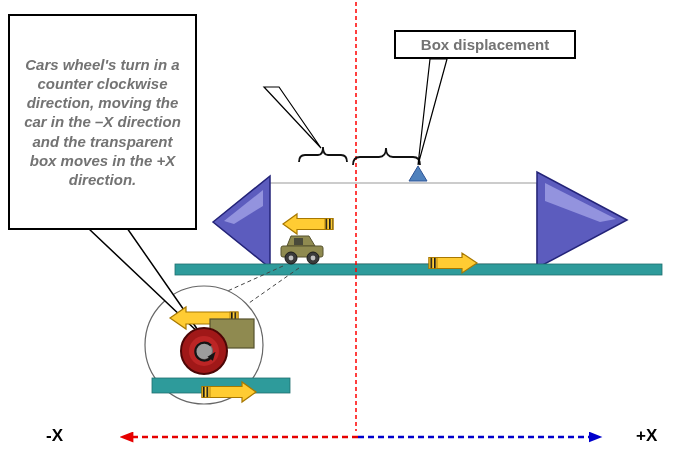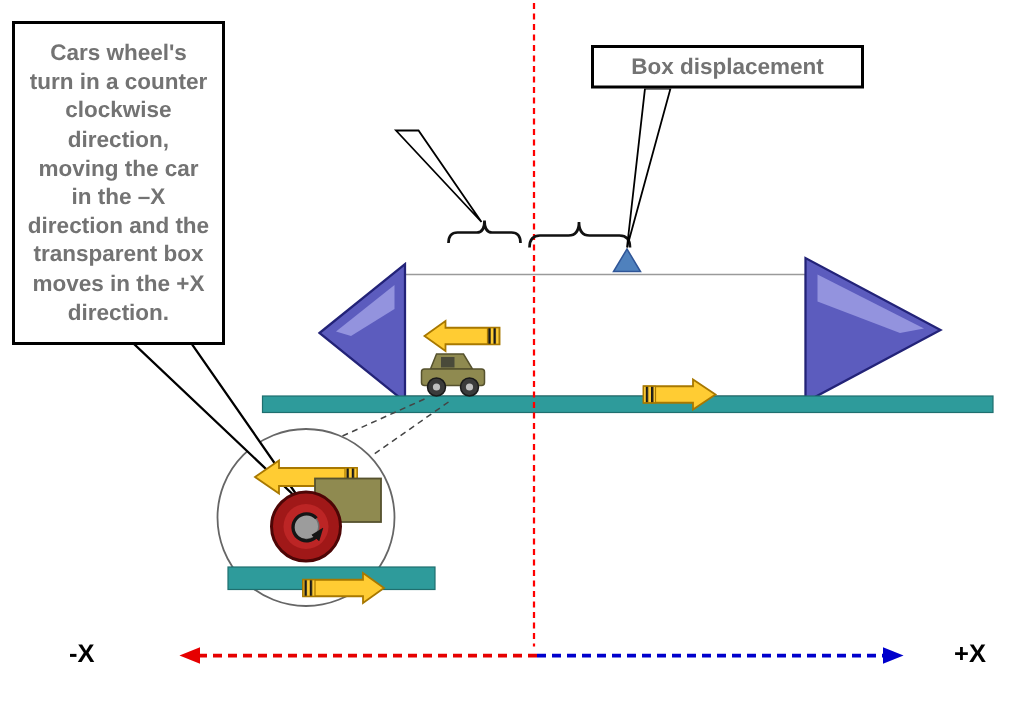--- a/index.html
+++ b/index.html
@@ -2,21 +2,21 @@
 <html><head>
 <meta charset="utf-8">
 <style>
   * { margin:0; padding:0; box-sizing:border-box; }
   html,body { background:#ffffff; font-family:"Liberation Sans", sans-serif; }
   .canvas { position:relative; width:673px; height:471px; background:#ffffff; overflow:hidden; }
   svg.layer { position:absolute; left:0; top:0; }
   .txtbox { position:absolute; background:#ffffff; border:2px solid #000;
             display:flex; align-items:center; justify-content:center;
             text-align:center; font-weight:bold; color:#737373; z-index:5; }
-  .callout  { left:8px;  top:14px; width:142px; height:216px; font-size:15px; line-height:1.28; padding:16px 8px; }
+  .callout  { left:8px;  top:14px; width:189px; height:216px; font-size:15px; line-height:1.28; padding:16px 8px;font-style:italic; }
   .car-disp { left:209px; top:43px; width:135px; height:45px; font-size:15px; line-height:1.2; }
   .box-disp { left:394px; top:30px; width:182px; height:29px; font-size:15px; }
   .axis-label { position:absolute; font-weight:bold; font-size:17px; color:#000; z-index:5; }
   .axis-neg { left:46px;  top:426px; }
   .axis-pos { left:636px; top:426px; }
 </style>
 </head>
 <body>
 
 <div class="canvas">

